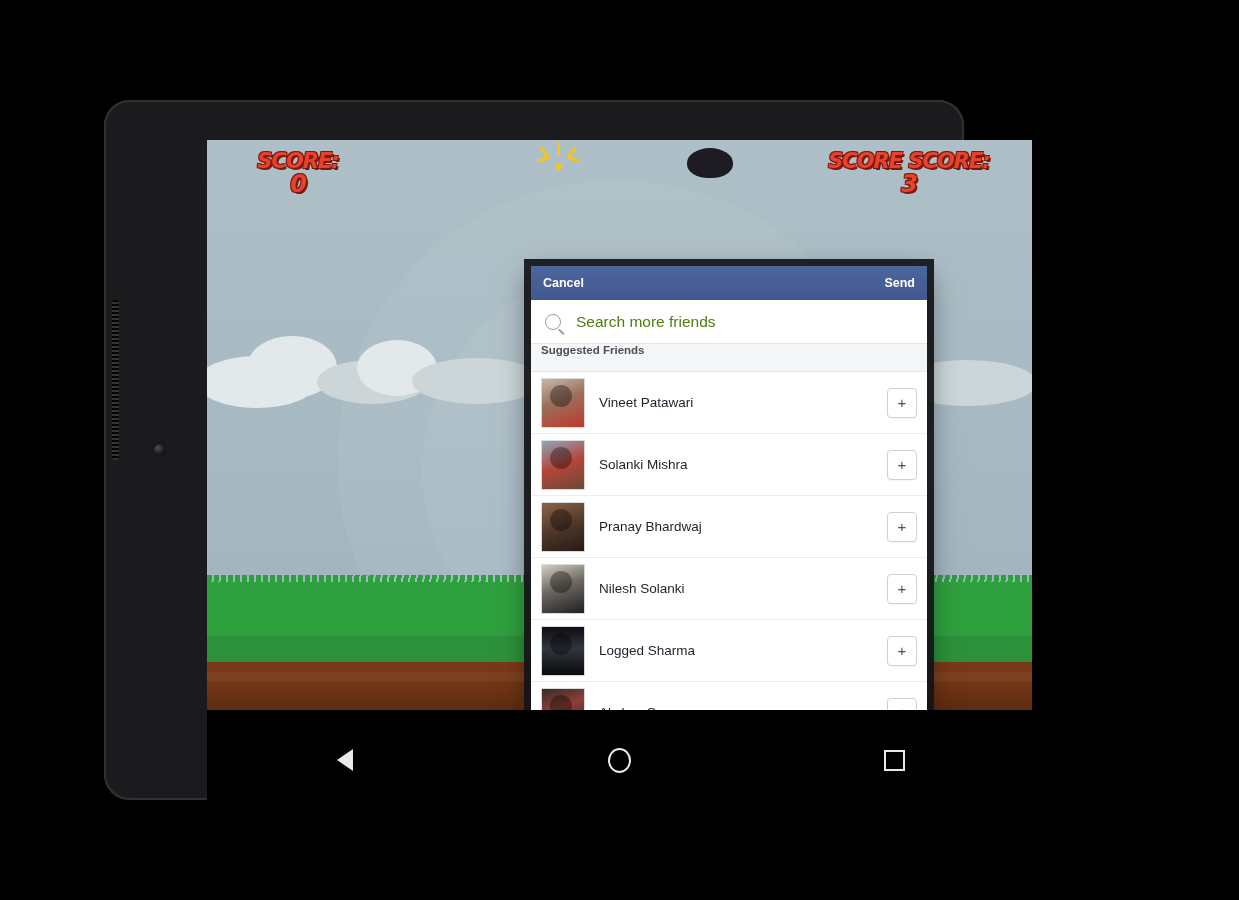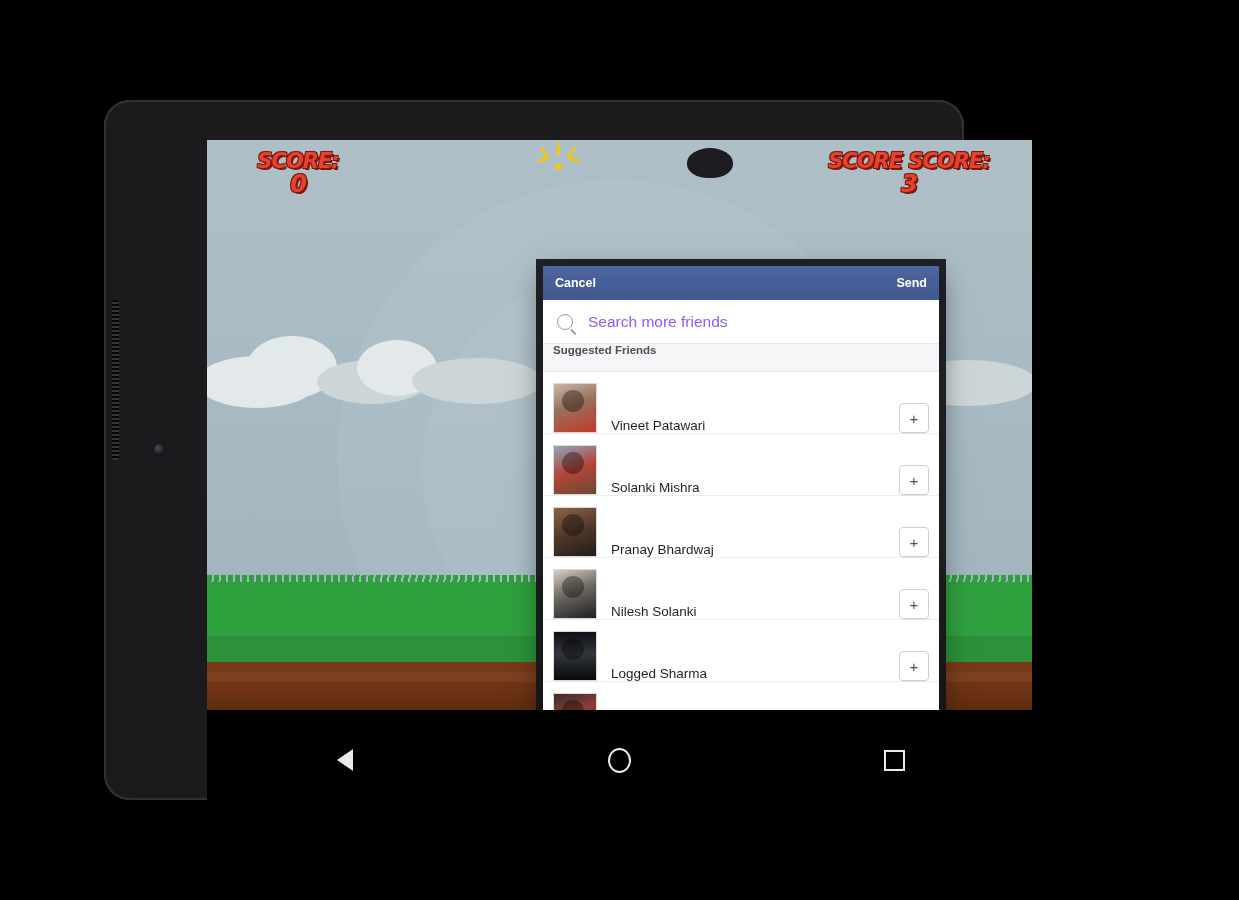--- a/index.html
+++ b/index.html
@@ -57,39 +57,39 @@
   
   #navbar{position:absolute;left:0;bottom:0;width:825px;height:100px;background:#000;
     display:flex;align-items:center;justify-content:space-around;}
   .navbtn{width:70px;height:56px;display:flex;align-items:center;justify-content:center;}
   .nav-back{width:0;height:0;border-top:11px solid transparent;border-bottom:11px solid transparent;
     border-right:16px solid #e9e9e9;}
   .nav-home{width:19px;height:21px;border:2.3px solid #e9e9e9;border-radius:50%;}
   .nav-recent{width:17px;height:17px;border:2.3px solid #e9e9e9;}
 
   
-  #dialog{position:absolute;left:336px;top:126px;width:396px;background:#fff;
+  #dialog{position:absolute;left:324px;top:126px;width:396px;background:#fff;
     box-shadow:0 0 0 7px rgba(20,20,24,.92), 0 10px 28px rgba(0,0,0,.55);}
   #dlg-header{height:34px;background:linear-gradient(180deg,#4c669e 0%,#42578f 100%);
     display:flex;align-items:center;justify-content:space-between;padding:0 12px;box-sizing:border-box;}
   #dlg-header .side{color:#fff;font-size:12.5px;font-weight:bold;}
   #dlg-title{color:#fff;font-size:15px;position:absolute;left:0;right:0;text-align:center;pointer-events:none;}
 
   #searchrow{height:44px;display:flex;align-items:center;padding:0 14px;background:#fff;
     border-bottom:1px solid #e4e6ea;box-sizing:border-box;}
   .mag{width:14px;height:14px;border:1.6px solid #9a9ca1;border-radius:50%;position:relative;flex:none;}
   .mag:after{content:"";position:absolute;right:-5px;bottom:-4px;width:7px;height:1.6px;
     background:#9a9ca1;transform:rotate(45deg);}
-  #search-ph{margin-left:15px;color:#8b5cf6;font-size:15.5px;}
+  #search-ph{margin-left:15px;color:#4d7c0f;font-size:15.5px;}
 
   #section-head{height:28px;background:#f5f6f7;display:flex;padding:0 10px;
     border-bottom:1px solid #e4e6ea;box-sizing:border-box;}
   #section-head span{font-size:11.5px;font-weight:bold;color:#4b4f56;}
 
-  .frow{height:62px;display:flex;align-items:flex-end;padding:0 10px;box-sizing:border-box;
+  .frow{height:62px;display:flex;align-items:center;padding:0 10px;box-sizing:border-box;
     border-bottom:1px solid #ebedf0;background:#fff;}
   .avatar{width:42px;height:48px;flex:none;border:1px solid #d8dade;background:#cfd2d6;
     position:relative;overflow:hidden;}
   .av-a{background:linear-gradient(160deg,#c9b7a8 0%,#9a6f5c 45%,#c0392b 100%);}
   .av-b{background:linear-gradient(160deg,#8fa6b8 0%,#b5443a 50%,#6a4a33 100%);}
   .av-c{background:linear-gradient(160deg,#8d6246 0%,#4a3528 55%,#241c17 100%);}
   .av-d{background:linear-gradient(160deg,#d8cfc2 0%,#6e6a63 45%,#1f1f22 100%);}
   .av-e{background:linear-gradient(180deg,#0e0f14 0%,#33363e 45%,#090a0d 100%);}
   .av-f{background:linear-gradient(160deg,#3a2b2b 0%,#8e3f35 40%,#1a1a20 100%);}
   .avatar .blob{position:absolute;border-radius:50%;background:rgba(0,0,0,.35);}

